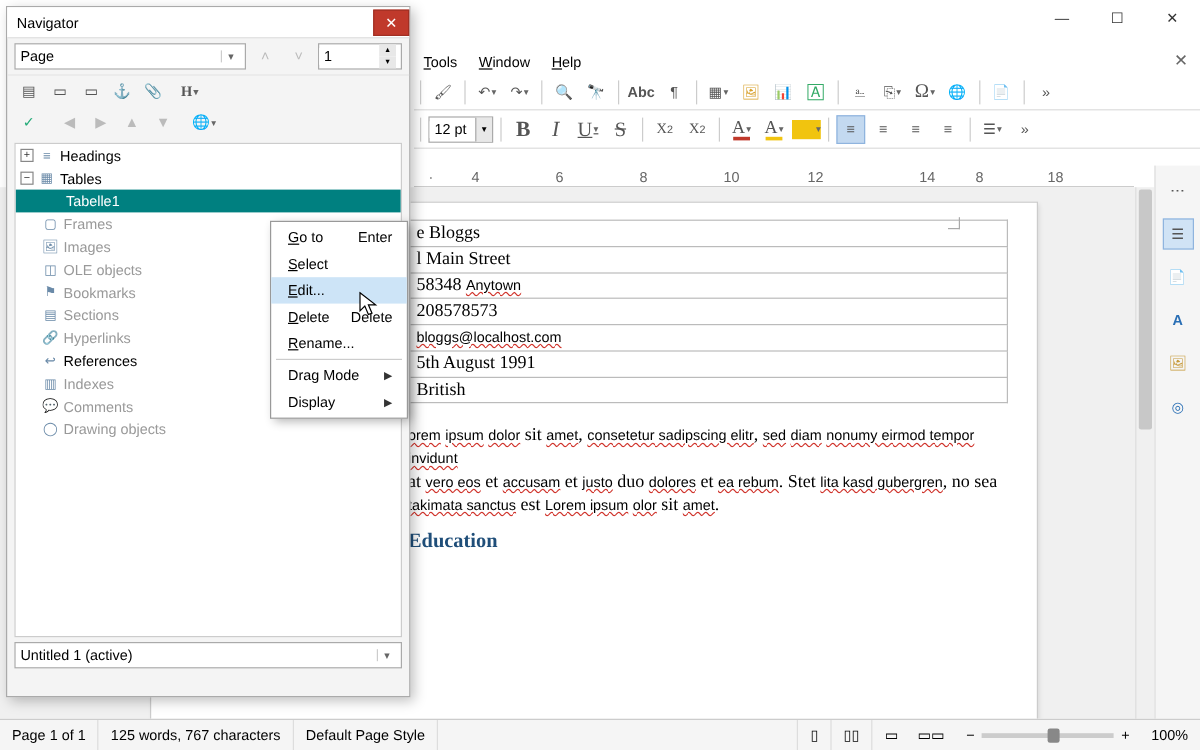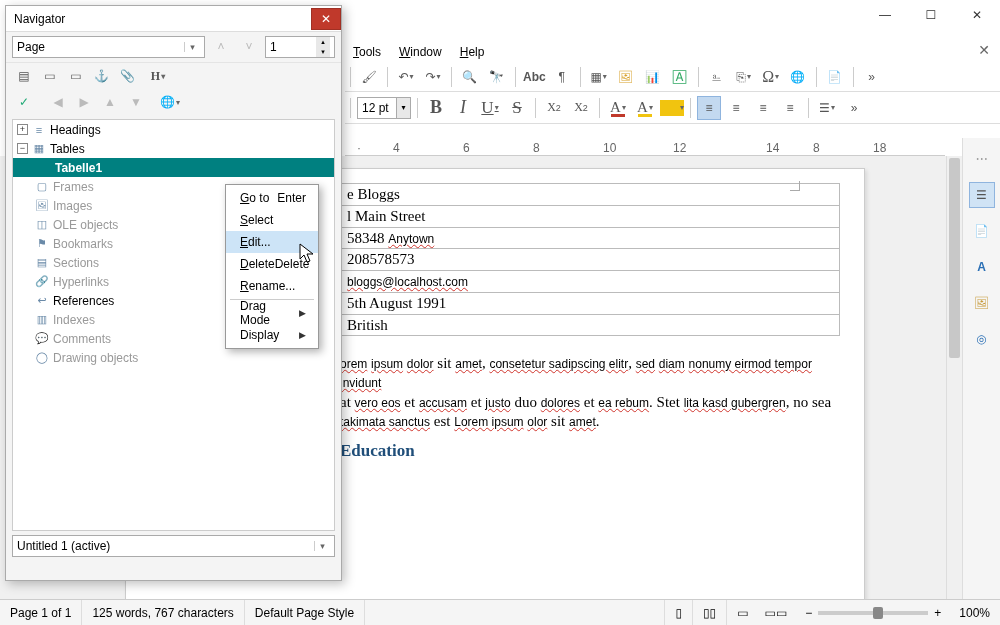--- a/index.html
+++ b/index.html
@@ -70,30 +70,30 @@
 .nav-numbox { width: 70px; height: 22px; border: 1px solid #aaa; background: #fff; display: flex; align-items: center; }
 .nav-numbox input { width: 50px; border: none; padding: 0 4px; outline: none; }
 .nav-numbox .spin { width: 14px; display: flex; flex-direction: column; }
 .nav-numbox .spin div { height: 10px; background: #e8e8e8; font-size: 7px; text-align: center; line-height: 10px; }
 .nav-row2, .nav-row3 { display: flex; align-items: center; padding: 2px 6px; gap: 2px; }
 .nbtn { width: 24px; height: 22px; display: flex; align-items: center; justify-content: center; color: #555; }
 .nbtn.disabled { color: #bbb; }
 
 .nav-tree { background: #fff; border: 1px solid #ccc; margin: 4px 6px; height: 412px; overflow: auto; }
 .tree-row { display: flex; align-items: center; height: 19px; padding-left: 4px; gap: 4px; }
-.tree-row.sel { background: #008080; color: #fff; font-weight: bold; }
+.tree-row.sel { background: #008080; color: #fff; }
 .tree-ico { width: 14px; height: 14px; display: inline-flex; align-items: center; justify-content: center; font-size: 11px; color: #6a8aa8; }
 .tree-exp { width: 11px; height: 11px; border: 1px solid #888; display: inline-flex; align-items: center; justify-content: center; font-size: 9px; line-height: 1; background: #fff; color: #333; }
 .tree-indent { display: inline-block; }
 
 .nav-doc { margin: 4px 6px 6px; }
 .nav-doc .nav-combo { width: 100%; }
 
 
-.ctxmenu { position: absolute; left: 225px; top: 184px; width: 94px; background: #fff; border: 1px solid #999; box-shadow: 3px 3px 8px rgba(0,0,0,0.3); z-index: 30; padding: 2px 0; }
+.ctxmenu { position: absolute; left: 225px; top: 184px; width: 115px; background: #fff; border: 1px solid #999; box-shadow: 3px 3px 8px rgba(0,0,0,0.3); z-index: 30; padding: 2px 0; }
 .ctxitem { height: 22px; display: flex; align-items: center; justify-content: space-between; padding: 0 12px 0 14px; }
 .ctxitem .lbl u { text-decoration: underline; }
 .ctxitem.hover { background: #cde4f7; }
 .ctxsep { height: 1px; background: #ccc; margin: 2px 4px; }
 .ctxarrow { font-size: 9px; color: #333; }
 .cursor { position: absolute; left: 299px; top: 243px; z-index: 40; pointer-events: none; }
 
 
 svg { display: block; }
 </style>

